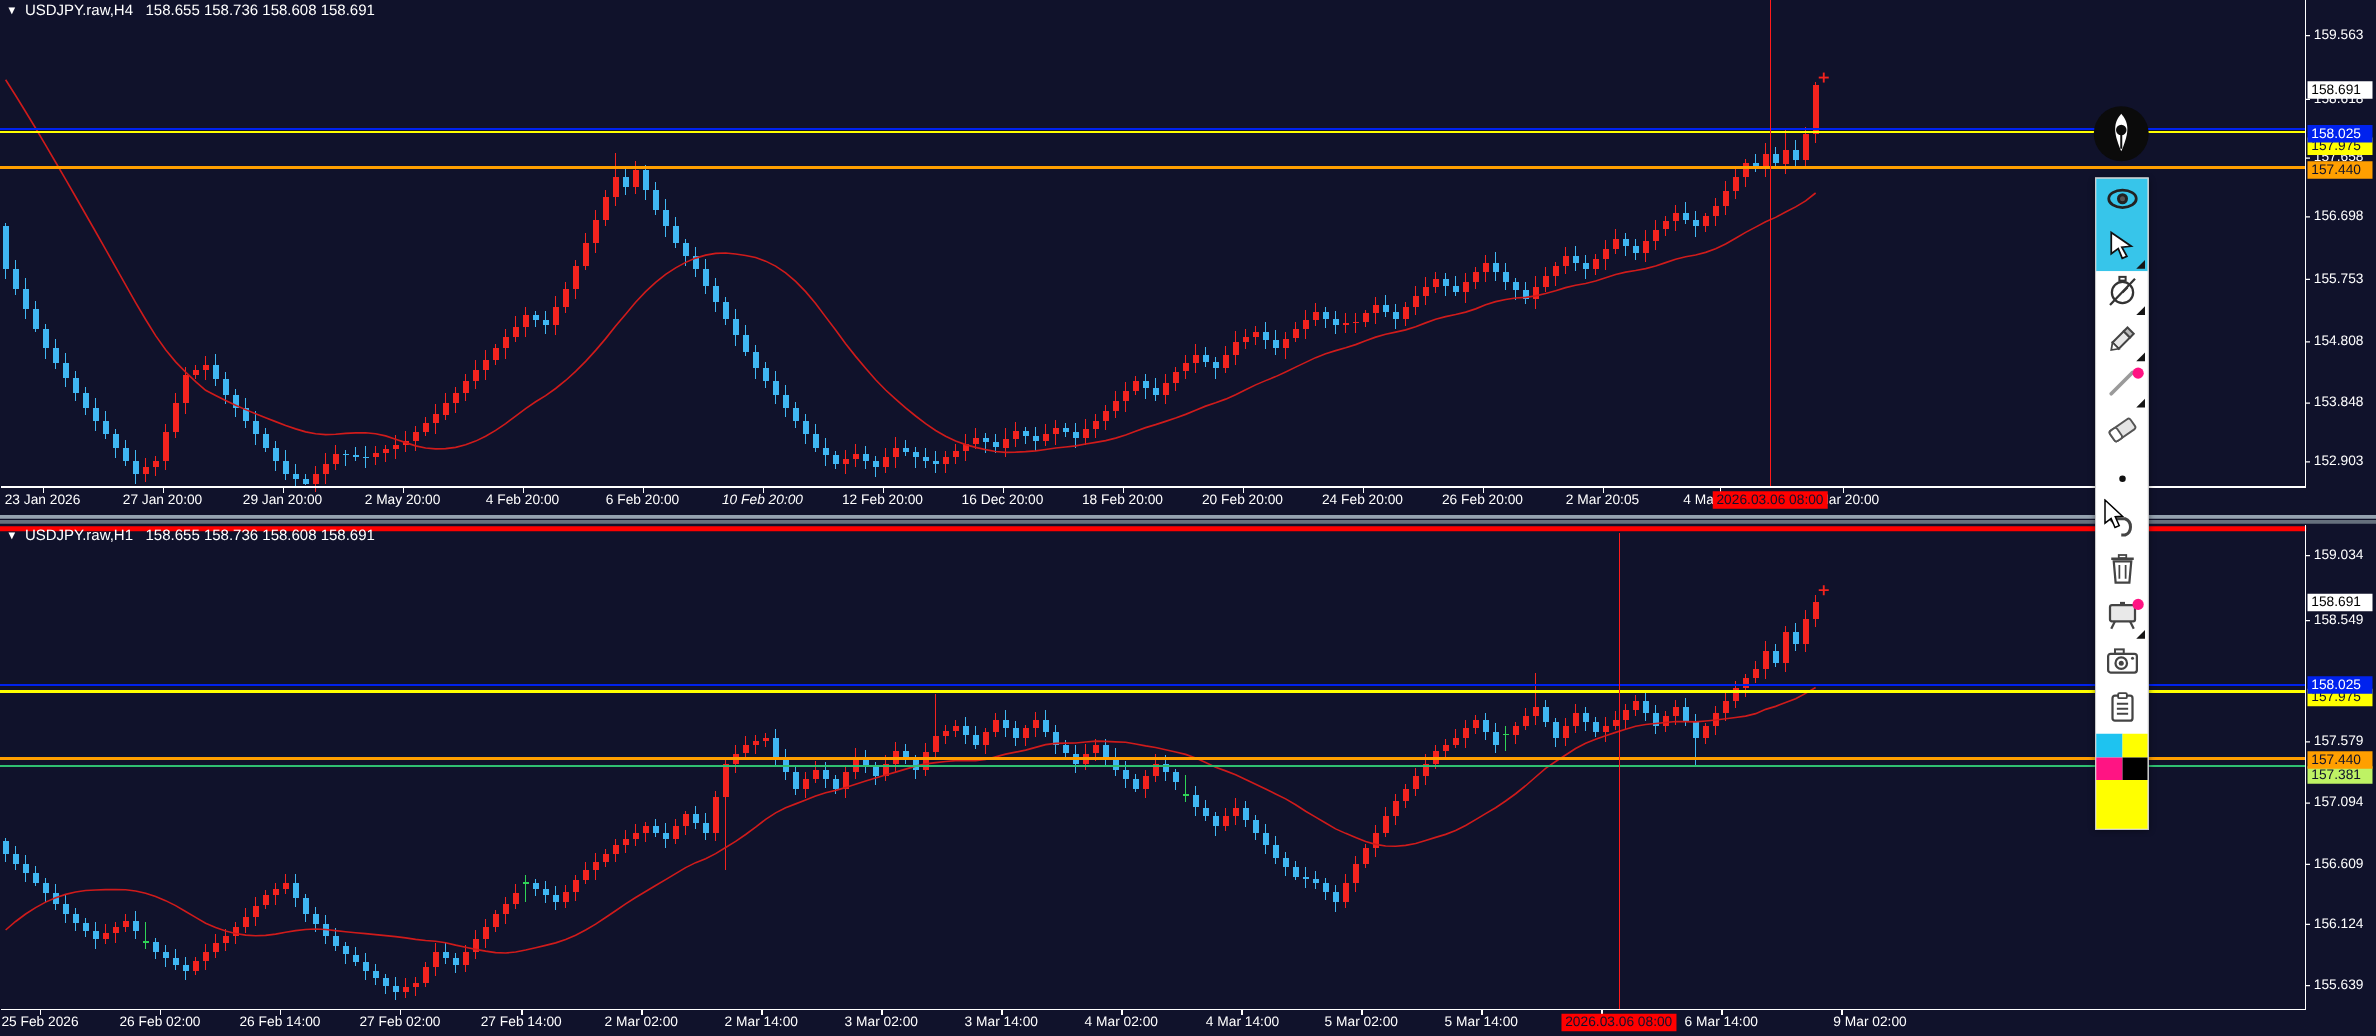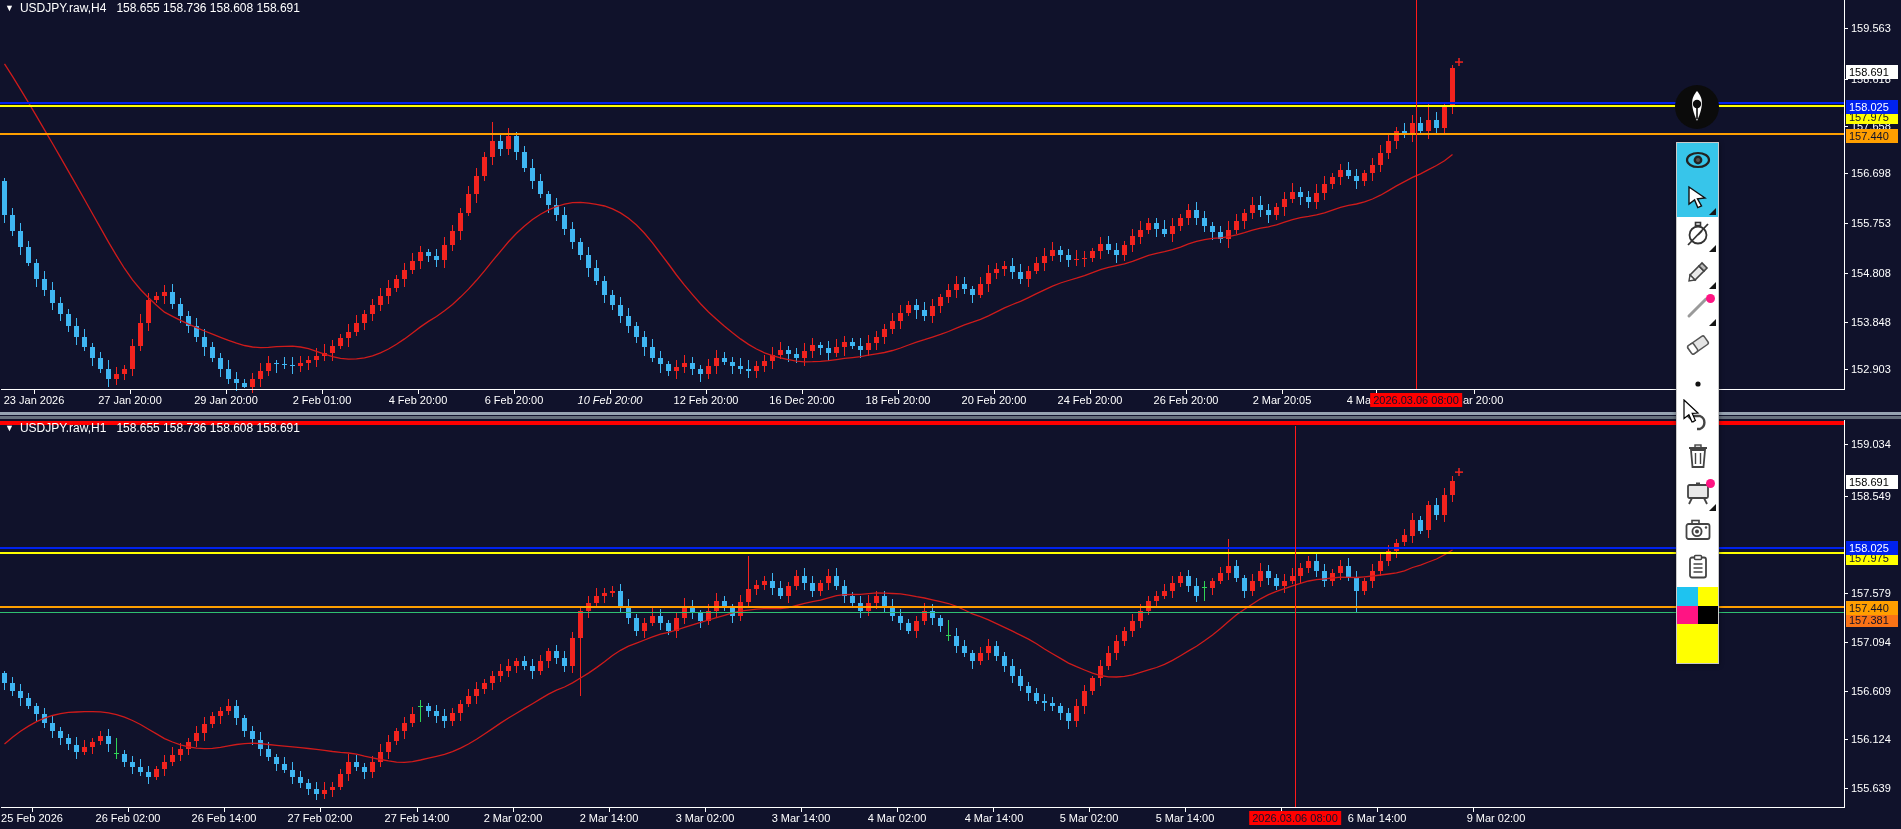--- a/index.html
+++ b/index.html
@@ -459,21 +459,21 @@
         <div class="pdash" style="top: 369px;"></div>
         <div class="pbadge" style="top: 117px; background: rgb(255, 255, 0); color: rgb(16, 18, 43); z-index: 2;">157.975</div>
         <div class="pbadge" style="top: 72px; background: rgb(255, 255, 255); color: rgb(0, 0, 0); z-index: 3;">158.691</div>
         <div class="pbadge" style="top: 107px; background: rgb(0, 34, 238); color: rgb(255, 255, 255); z-index: 3;">158.025</div>
         <div class="pbadge" style="top: 136px; background: rgb(255, 159, 0); color: rgb(16, 18, 43); z-index: 3;">157.440</div>
       </div>
     <div class="time-axis" id="taxis-0" style="top: 391px;">
         <div class="ttick" style="left: 34px;">23 Jan 2026</div>
         <div class="ttick" style="left: 130px;">27 Jan 20:00</div>
         <div class="ttick" style="left: 226px;">29 Jan 20:00</div>
-        <div class="ttick" style="left: 322px;">2 Feb 01:00</div>
+        <div class="ttick" style="left: 322px;">2 May 20:00</div>
         <div class="ttick" style="left: 418px;">4 Feb 20:00</div>
         <div class="ttick" style="left: 514px;">6 Feb 20:00</div>
         <div class="ttick" style="left: 610px; font-style: italic;">10 Feb 20:00</div>
         <div class="ttick" style="left: 706px;">12 Feb 20:00</div>
         <div class="ttick" style="left: 802px;">16 Dec 20:00</div>
         <div class="ttick" style="left: 898px;">18 Feb 20:00</div>
         <div class="ttick" style="left: 994px;">20 Feb 20:00</div>
         <div class="ttick" style="left: 1090px;">24 Feb 20:00</div>
         <div class="ttick" style="left: 1186px;">26 Feb 20:00</div>
         <div class="ttick" style="left: 1282px;">2 Mar 20:05</div>
@@ -898,21 +898,21 @@
         <div class="pdash" style="top: 173px;"></div>
         <div class="ptick" style="top: 222px;">157.094</div>
         <div class="pdash" style="top: 222px;"></div>
         <div class="ptick" style="top: 271px;">156.609</div>
         <div class="pdash" style="top: 271px;"></div>
         <div class="ptick" style="top: 319px;">156.124</div>
         <div class="pdash" style="top: 319px;"></div>
         <div class="ptick" style="top: 368px;">155.639</div>
         <div class="pdash" style="top: 368px;"></div>
         <div class="pbadge" style="top: 138px; background: rgb(255, 255, 0); color: rgb(16, 18, 43); z-index: 2;">157.975</div>
-        <div class="pbadge" style="top: 200px; background: #f97316; color: rgb(16, 18, 43); z-index: 2;">157.381</div>
+        <div class="pbadge" style="top: 200px; background: #bef264; color: rgb(16, 18, 43); z-index: 2;">157.381</div>
         <div class="pbadge" style="top: 62px; background: rgb(255, 255, 255); color: rgb(0, 0, 0); z-index: 3;">158.691</div>
         <div class="pbadge" style="top: 128px; background: rgb(0, 34, 238); color: rgb(255, 255, 255); z-index: 3;">158.025</div>
         <div class="pbadge" style="top: 188px; background: rgb(255, 159, 0); color: rgb(16, 18, 43); z-index: 3;">157.440</div>
       </div>
     <div class="time-axis" id="taxis-1" style="top: 389px;">
         <div class="ttick" style="left: 32px;">25 Feb 2026</div>
         <div class="ttick" style="left: 128px;">26 Feb 02:00</div>
         <div class="ttick" style="left: 224px;">26 Feb 14:00</div>
         <div class="ttick" style="left: 320px;">27 Feb 02:00</div>
         <div class="ttick" style="left: 417px;">27 Feb 14:00</div>

